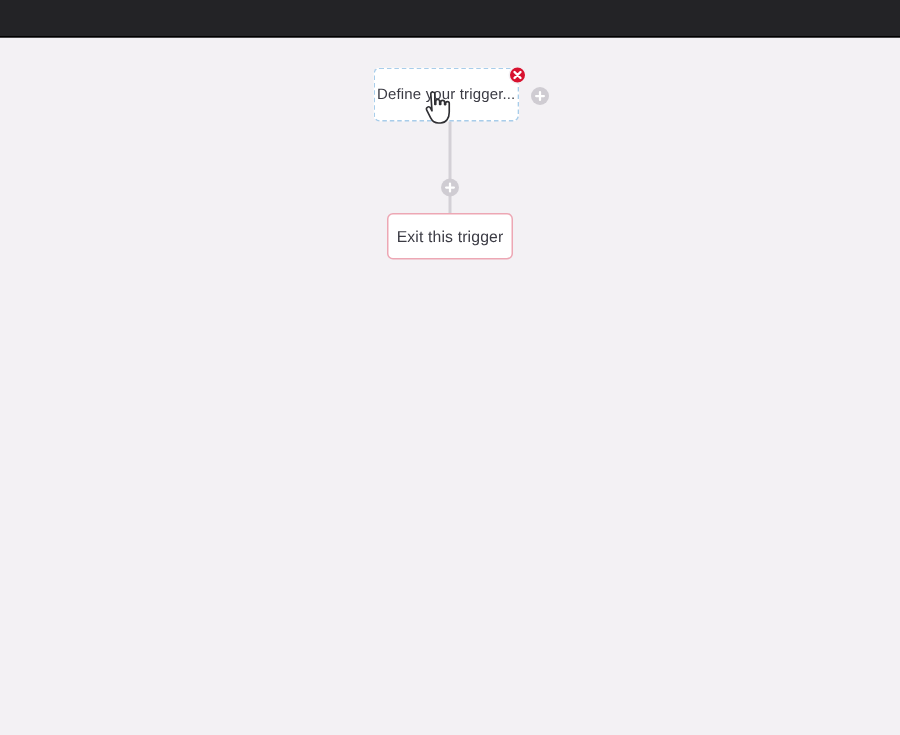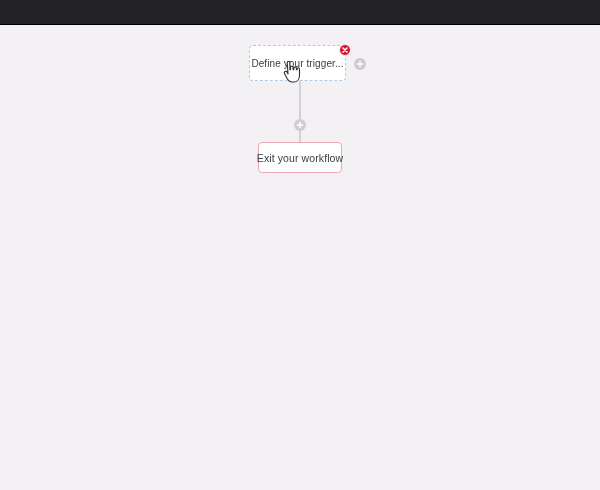--- a/index.html
+++ b/index.html
@@ -180,21 +180,21 @@
       </svg>
     </div>
 
     <div class="plus-handle edge-handle">
       <svg width="8" height="8" viewBox="0 0 8 8">
         <path d="M4 1.4 L4 6.6 M1.4 4 L6.6 4" stroke="#ffffff" stroke-width="1.5" stroke-linecap="round"></path>
       </svg>
     </div>
 
     <div class="exit-node">
-      <span class="exit-node-label">Exit your workflow</span>
+      <span class="exit-node-label">Exit this trigger</span>
     </div>
 
     <div class="mouse-cursor">
       <svg width="20" height="24" viewBox="0 0 20 24">
         <path d="M6.2 1.6
                  c0-0.8 0.6-1.4 1.3-1.4
                  c0.8 0 1.4 0.6 1.4 1.4
                  v7.0
                  h0.6 v-2.0
                  c0-0.8 0.6-1.3 1.3-1.3

